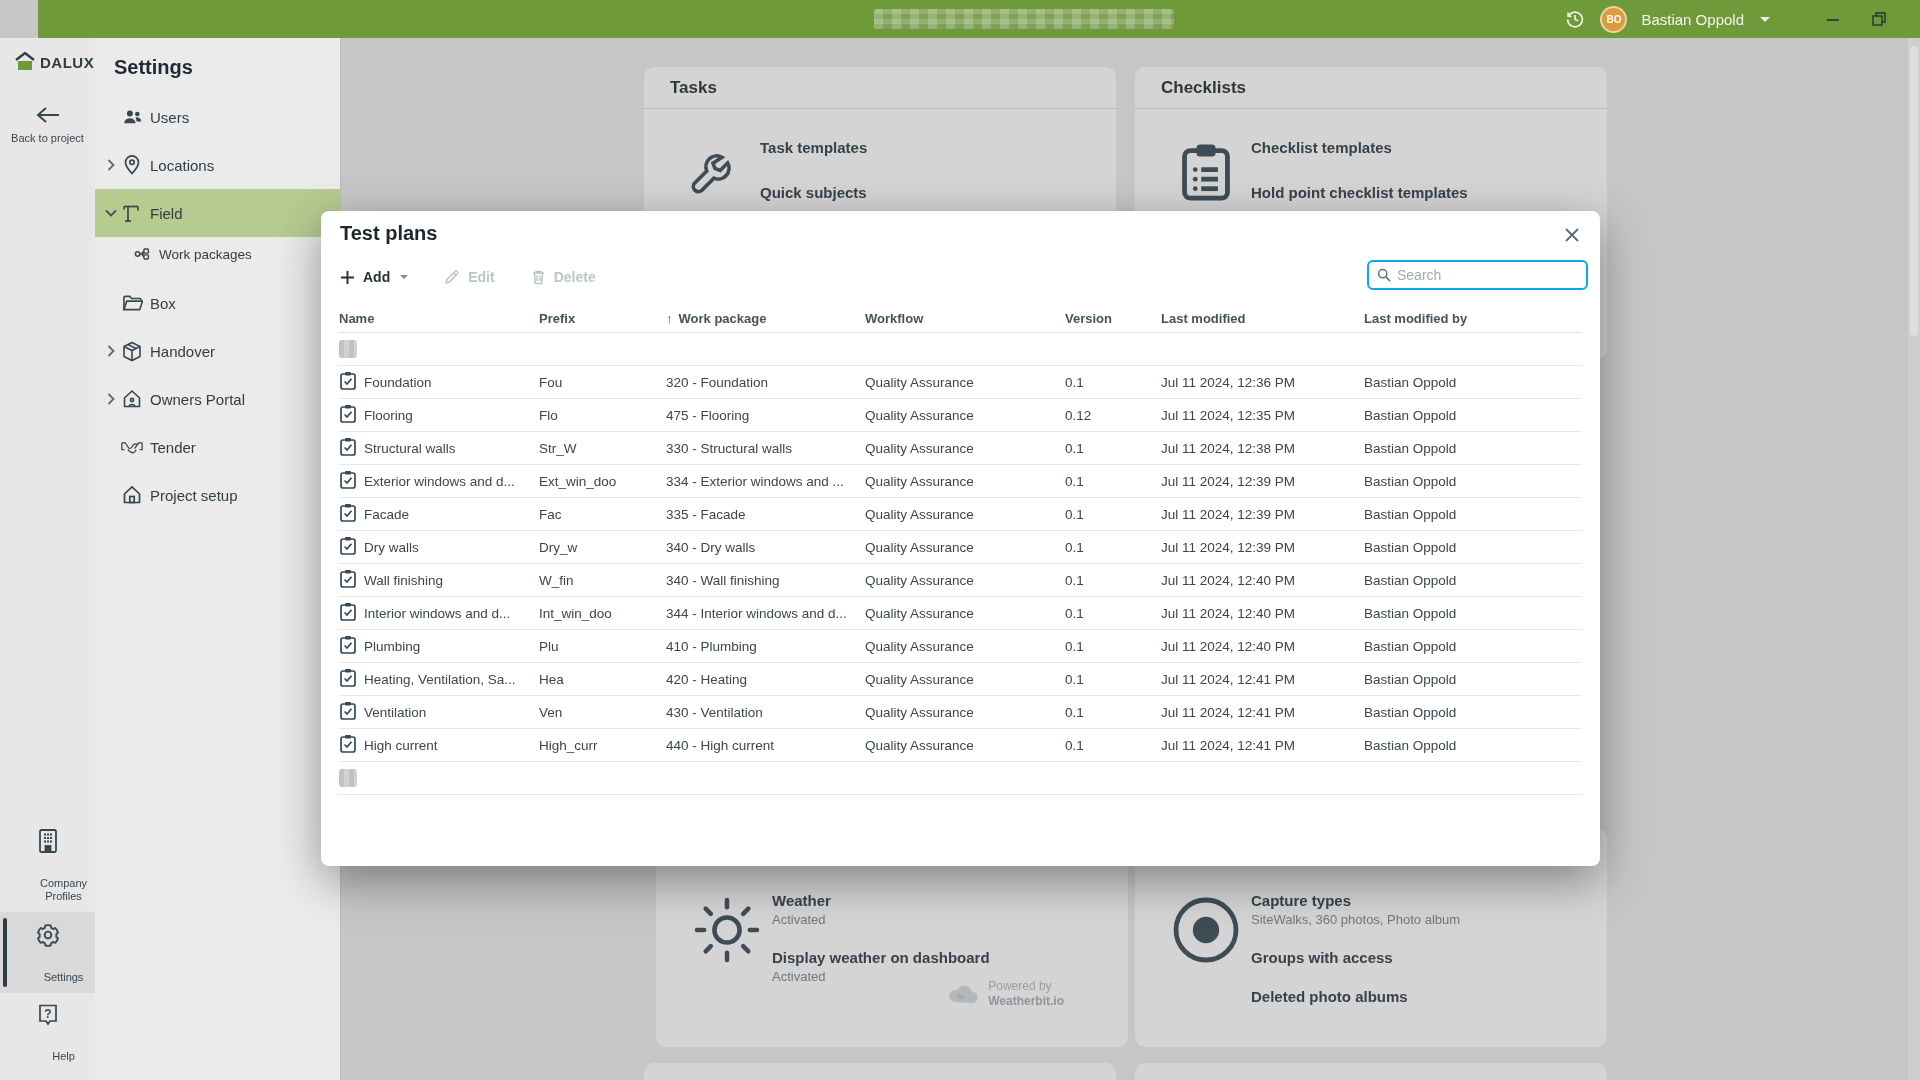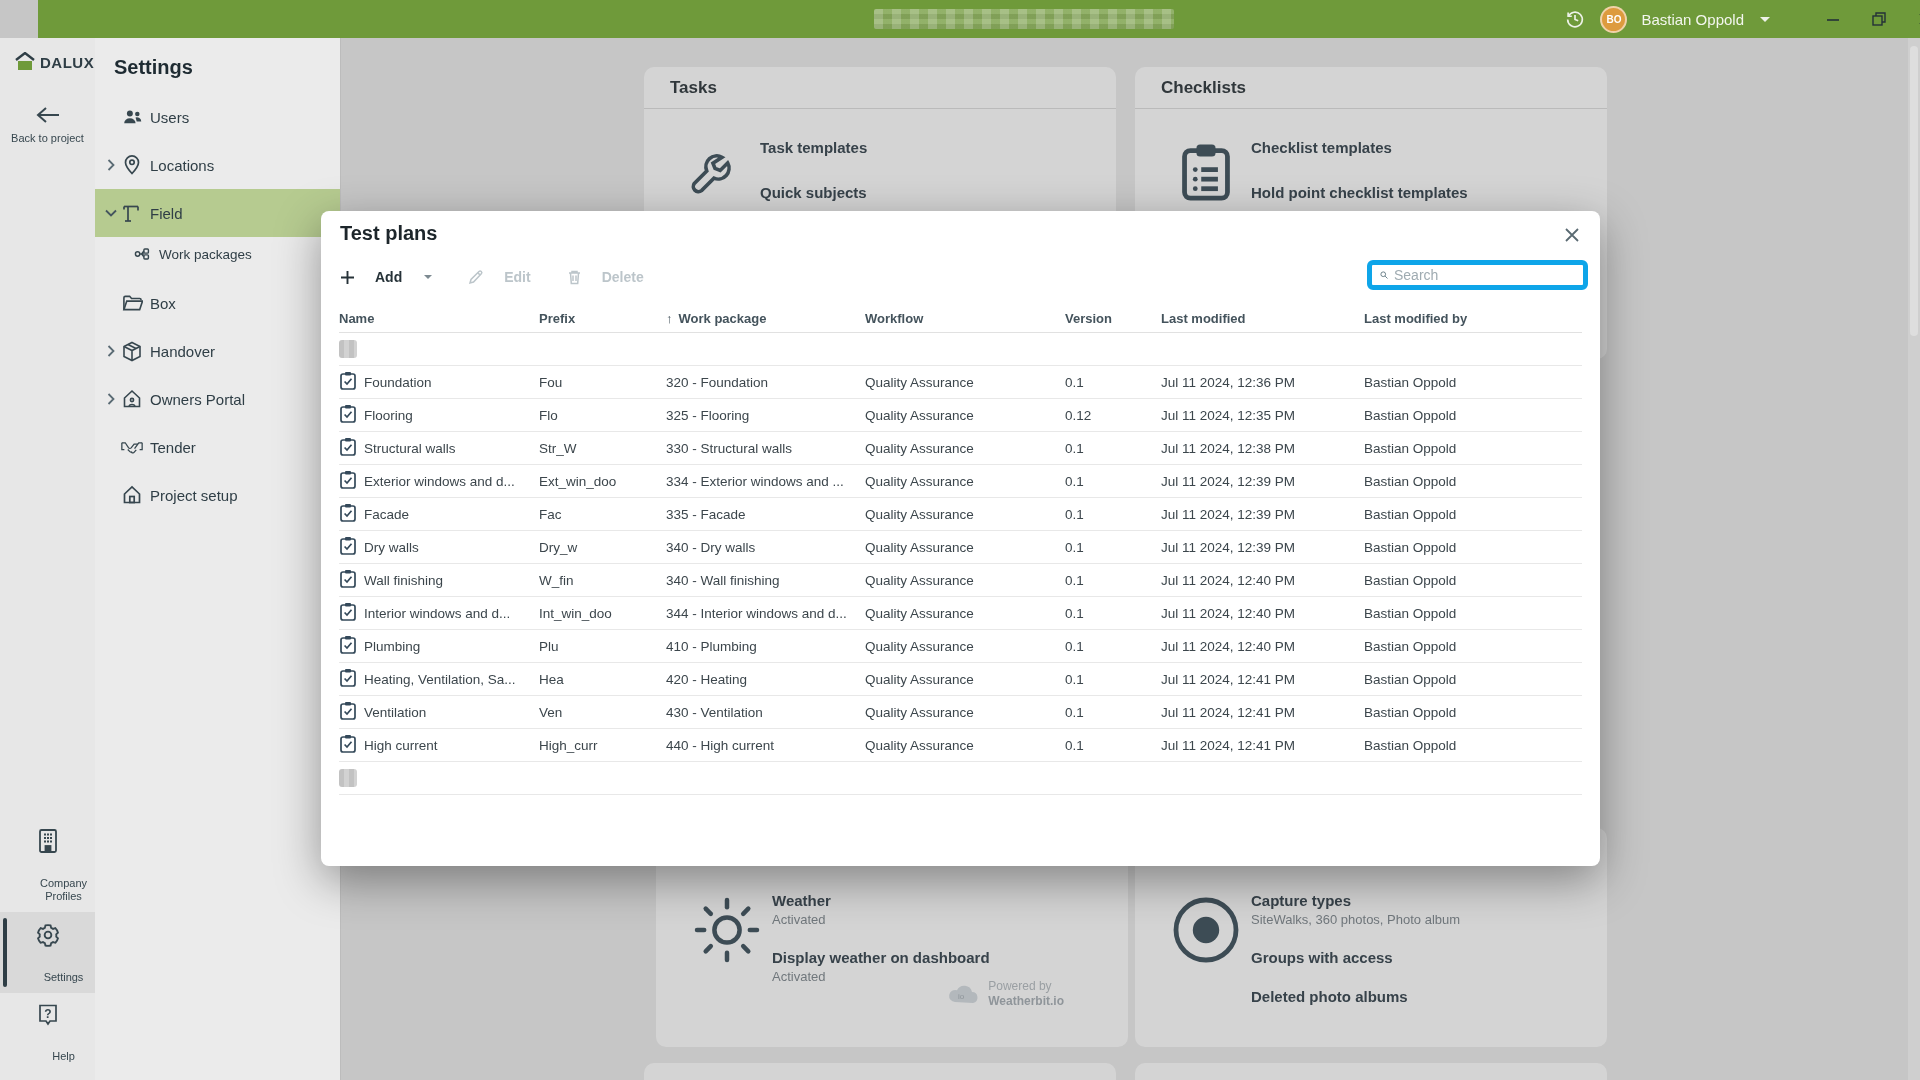--- a/index.html
+++ b/index.html
@@ -66,25 +66,25 @@
   .powered .ptxt b { color:#8f959a;margin-top:44px; }
   .stub { position:absolute; height:55px; width:472px; background:#d4d4d4; border-radius:10px 10px 0 0; }
 
   
   .modal { position:absolute; left:321px; top:211px; width:1279px; height:655px; background:#fff; border-radius:8px;
            box-shadow:0 14px 46px rgba(0,0,0,.38); z-index:50; }
   .modal-title { position:absolute; left:19px; top:11px; font-size:20px; font-weight:bold; color:#1d262b; }
   .modal-close { position:absolute; right:14px; top:10px; width:28px; height:28px; display:flex; align-items:center;
                  justify-content:center; cursor:pointer; }
   .toolbar { position:absolute; left:19px; top:50px; height:32px; display:flex; align-items:center; gap:36px; }
-  .tbtn { display:flex; align-items:center; gap:20px; font-size:14px; font-weight:bold; color:#263238; cursor:pointer; }
+  .tbtn { display:flex; align-items:center; gap:8px; font-size:14px; font-weight:bold; color:#263238; cursor:pointer; }
   .tbtn.disabled { color:#bcc5ca; cursor:default; }
   .tbtn .dd { width:0; height:0; border-left:4px solid transparent; border-right:4px solid transparent;
               border-top:4px solid #7d8a91; margin-left:2px; }
-  .searchbox { position:absolute; right:12px; top:49px; width:221px; height:30px; border:5px solid #0ea5e9;
+  .searchbox { position:absolute; right:12px; top:49px; width:221px; height:30px; border:2px solid #0ea5e9;
                border-radius:6px; display:flex; align-items:center; padding:0 8px; gap:6px; background:#fff; }
   .searchbox input { border:none; outline:none; flex:1; font-size:14px; color:#36454d; font-family:"Liberation Sans",sans-serif; background:transparent; }
   .searchbox input::placeholder { color:#9fabb1; }
 
   .tgrid { display:grid; grid-template-columns:25px 175px 127px 199px 200px 96px 203px 1fr; align-items:center; }
   .thead { position:absolute; left:18px; top:94px; width:1243px; height:28px; font-size:13px; font-weight:bold;
            color:#44535c; border-bottom:1px solid #e1e1e1; }
   .thead .hname { grid-column:1 / 3; }
   .thead .hsort { display:flex; align-items:center; gap:6px; }
   .thead .arrow { font-size:13px; color:#44535c; }
@@ -474,21 +474,21 @@
       <div class="trow tgrid">
         <div class="row-icon">
           <span><svg width="18" height="19" viewBox="0 0 18 19" fill="none">
               <rect x="2" y="3" width="14" height="15" rx="2" stroke="#34495a" stroke-width="1.7"></rect>
               <rect x="6" y="1" width="6" height="3.6" rx="1" fill="#34495a"></rect>
               <path d="M5.6 10.5 L8 13 L12.5 7.8" stroke="#34495a" stroke-width="1.7"></path>
             </svg></span>
         </div>
         <div class="cname">Flooring</div>
         <div>Flo</div>
-        <div>325 - Flooring</div>
+        <div>475 - Flooring</div>
         <div>Quality Assurance</div>
         <div>0.12</div>
         <div>Jul 11 2024, 12:35 PM</div>
         <div>Bastian Oppold</div>
       </div>
       <div class="trow tgrid">
         <div class="row-icon">
           <span><svg width="18" height="19" viewBox="0 0 18 19" fill="none">
               <rect x="2" y="3" width="14" height="15" rx="2" stroke="#34495a" stroke-width="1.7"></rect>
               <rect x="6" y="1" width="6" height="3.6" rx="1" fill="#34495a"></rect>

